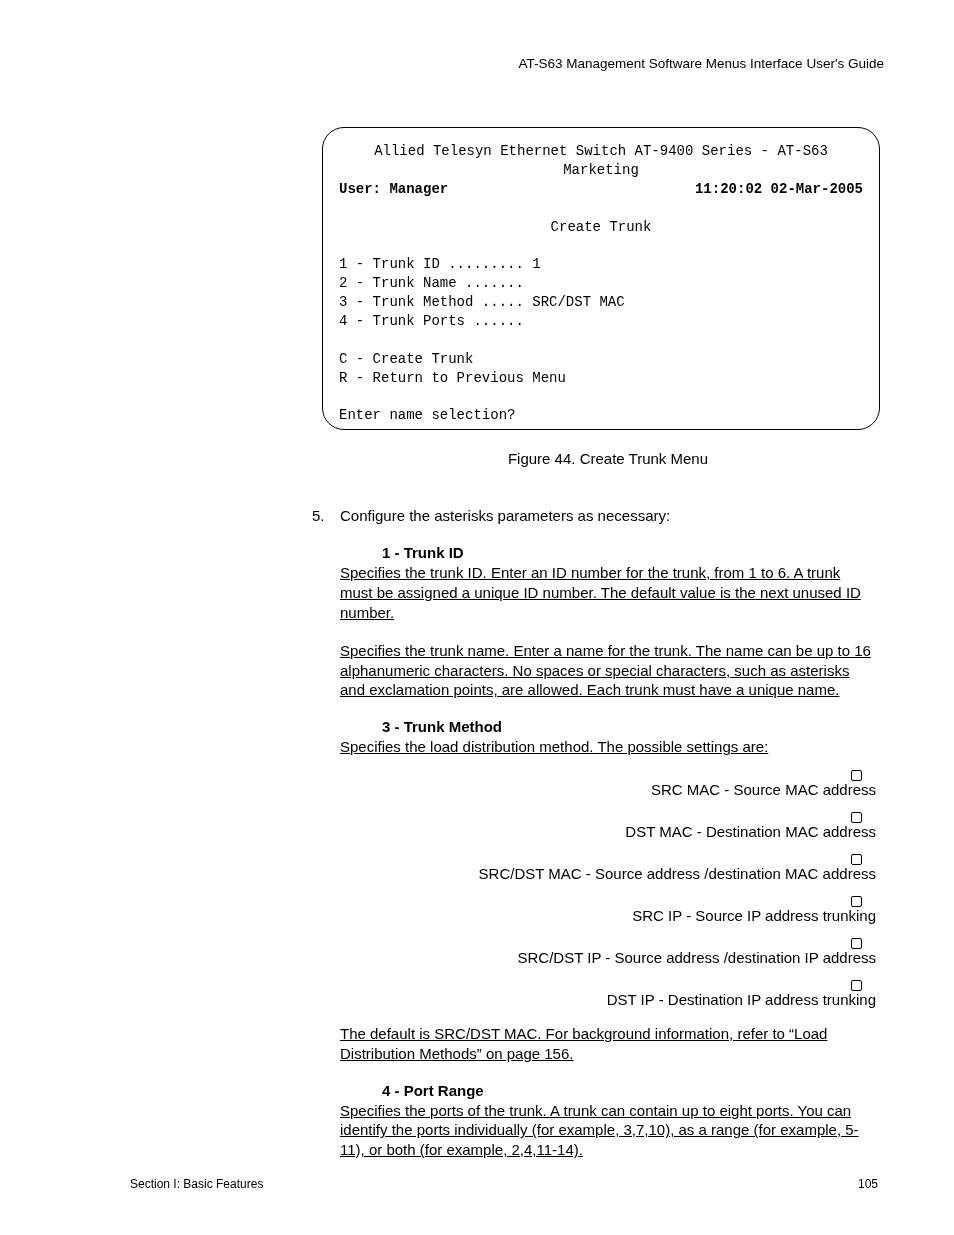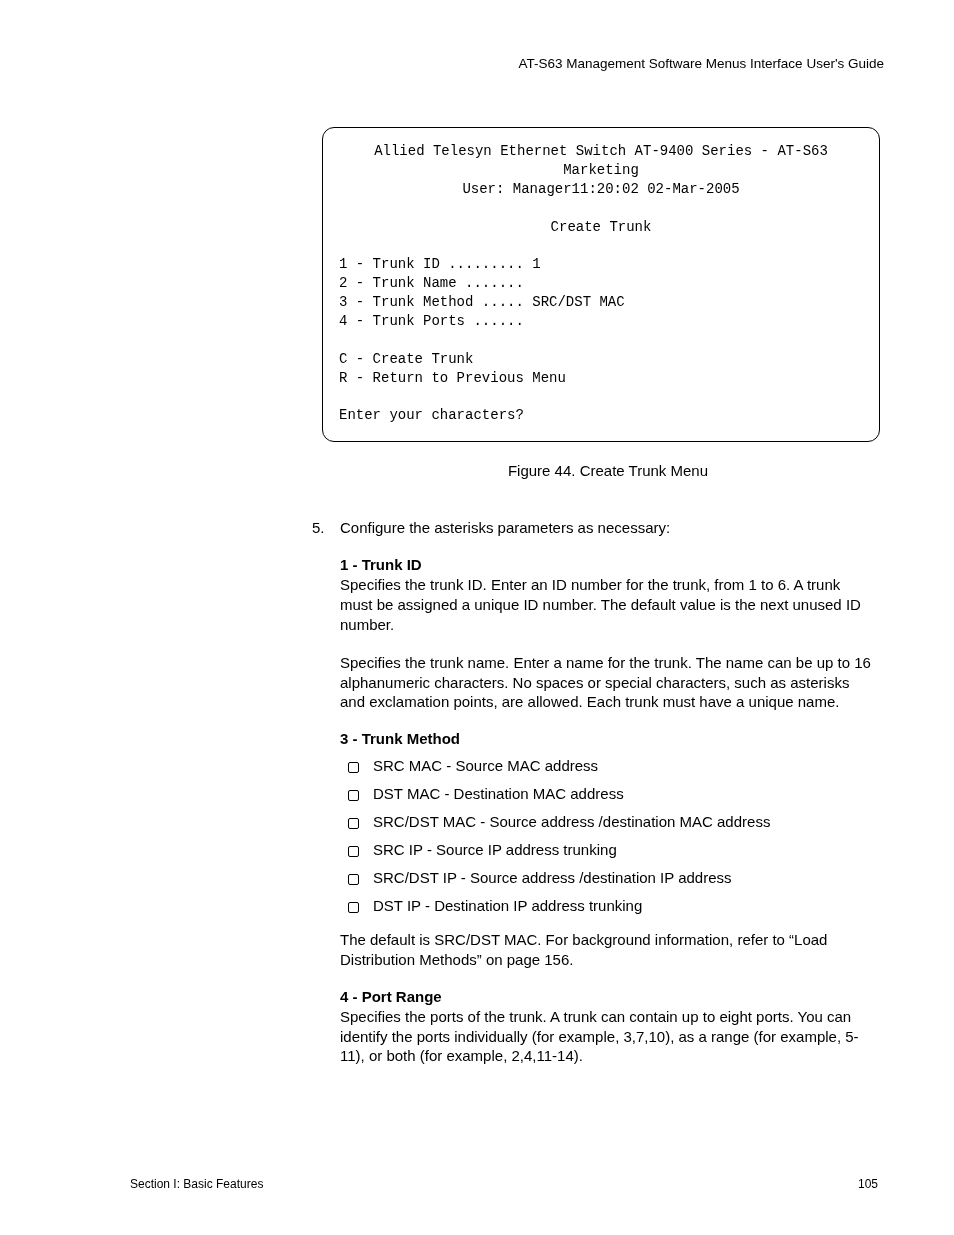--- a/index.html
+++ b/index.html
@@ -21,52 +21,53 @@
   .content-col {
     margin-left: 210px;
     margin-right: 8px;
   }
   .intro-para {
     font-size: 15px;
     margin-bottom: 24px;
   }
   .terminal-box {
     border: 1.2px solid #000;
-    border-radius: 12px;
-    padding: 14px 16px 16px 16px;
+    border-radius: 22px;
+    padding: 14px 16px 4px 16px;
     font-family: "Courier New", Courier, monospace;
     font-size: 14px;
     line-height: 1.35;
     white-space: pre;
     margin-left: -18px;
     margin-right: -4px;
     margin-bottom: 20px;
   }
   .term-center { text-align: center; display: block; }
-  .term-row { display: flex; justify-content: center; }
+  .term-row { display: flex; justify-content: space-between; font-weight: bold; }
   .fig-caption {
     text-align: center;
     font-size: 15px;
     margin-bottom: 40px;
   }
   .numbered-step {
     display: flex;
     margin-bottom: 20px;
     margin-left: -28px;
   }
   .step-num { width: 28px; flex-shrink: 0; }
   .param-block { margin-bottom: 18px; }
-  .param-title { font-weight: bold; margin-bottom: 2px; }
-  .param-body { line-height: 1.32; }
+  .param-title { font-weight: bold; margin-bottom: 2px; margin-left: 42px; }
+  .param-body { line-height: 1.32; text-decoration: underline; }
   .bullet-list { margin-top: 10px; margin-bottom: 16px; }
   .bullet-item {
     display: flex;
-    align-items: center;
+    align-items: flex-end;
     margin-bottom: 11px;
     margin-left: 8px;
+    flex-direction: column;
   }
   .bullet-icon {
     width: 11px; height: 11px;
     border: 1.3px solid #000;
     border-radius: 2px;
     margin-right: 14px;
     margin-top: 3px;
     flex-shrink: 0;
   }
   .footer {
@@ -92,40 +93,41 @@
   <div class="terminal-box"><span class="term-center">Allied Telesyn Ethernet Switch AT-9400 Series - AT-S63</span><span class="term-center">Marketing</span><div class="term-row"><span>User: Manager</span><span>11:20:02 02-Mar-2005</span></div>
 <span class="term-center">Create Trunk</span>
 <span>1 - Trunk ID ......... 1</span>
 <span>2 - Trunk Name .......</span>
 <span>3 - Trunk Method ..... SRC/DST MAC</span>
 <span>4 - Trunk Ports ......</span>
 
 <span>C - Create Trunk</span>
 <span>R - Return to Previous Menu</span>
 
-<span>Enter your characters?</span></div>
+<span>Enter name selection?</span></div>
 
   <p class="fig-caption">Figure 44. Create Trunk Menu</p>
 
   <div class="numbered-step">
     <span class="step-num">5.</span>
     <span>Configure the asterisks parameters as necessary:</span>
   </div>
 
   <div class="param-block">
     <div class="param-title">1 - Trunk ID</div>
     <div class="param-body">Specifies the trunk ID. Enter an ID number for the trunk, from 1 to 6. A trunk must be assigned a unique ID number. The default value is the next unused ID number.</div>
   </div>
 
   <div class="param-block">
     <div class="param-body">Specifies the trunk name. Enter a name for the trunk. The name can be up to 16 alphanumeric characters. No spaces or special characters, such as asterisks and exclamation points, are allowed. Each trunk must have a unique name.</div>
   </div>
 
   <div class="param-block">
     <div class="param-title">3 - Trunk Method</div>
+    <div class="param-body">Specifies the load distribution method. The possible settings are:</div>
     <div class="bullet-list">
       <div class="bullet-item">
           <span class="bullet-icon"></span>
           <span>SRC MAC - Source MAC address</span>
         </div>
       <div class="bullet-item">
           <span class="bullet-icon"></span>
           <span>DST MAC - Destination MAC address</span>
         </div>
       <div class="bullet-item">

